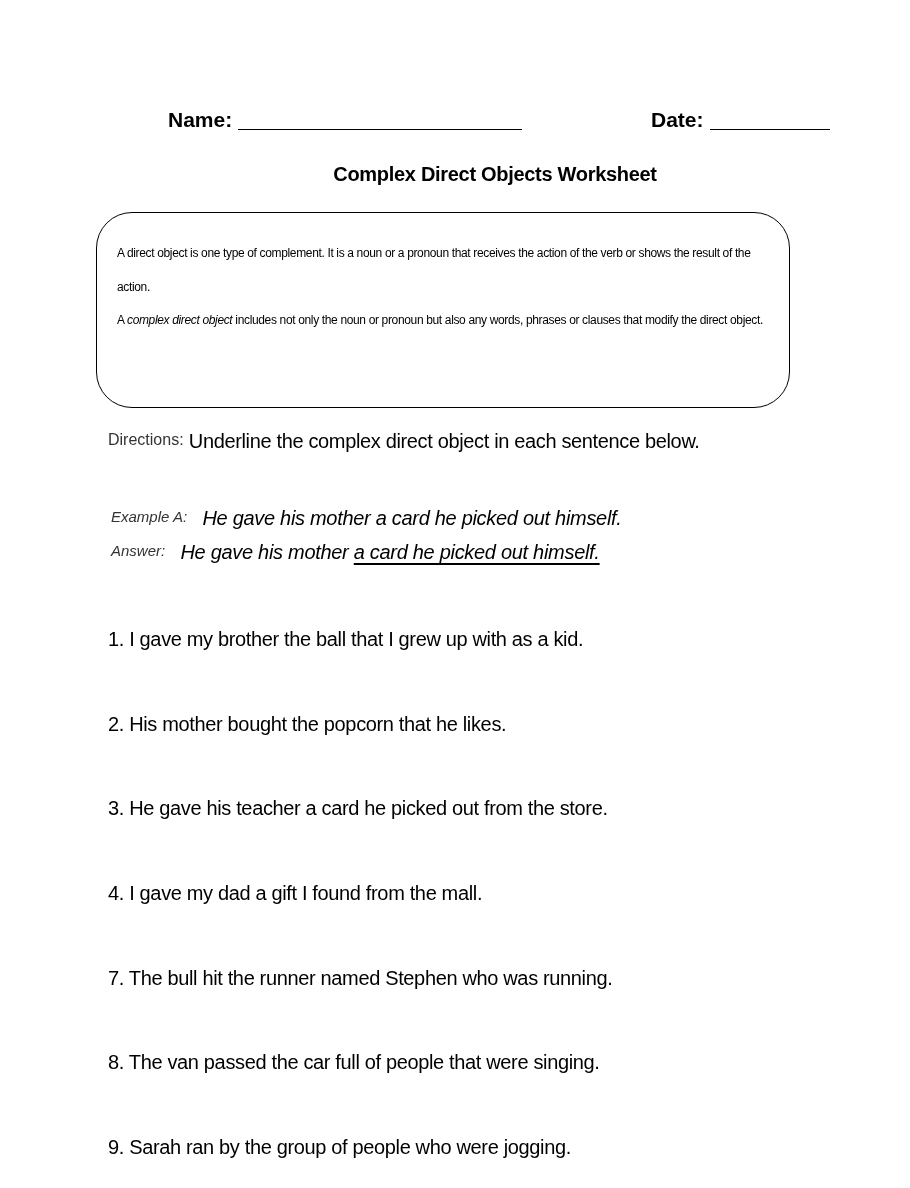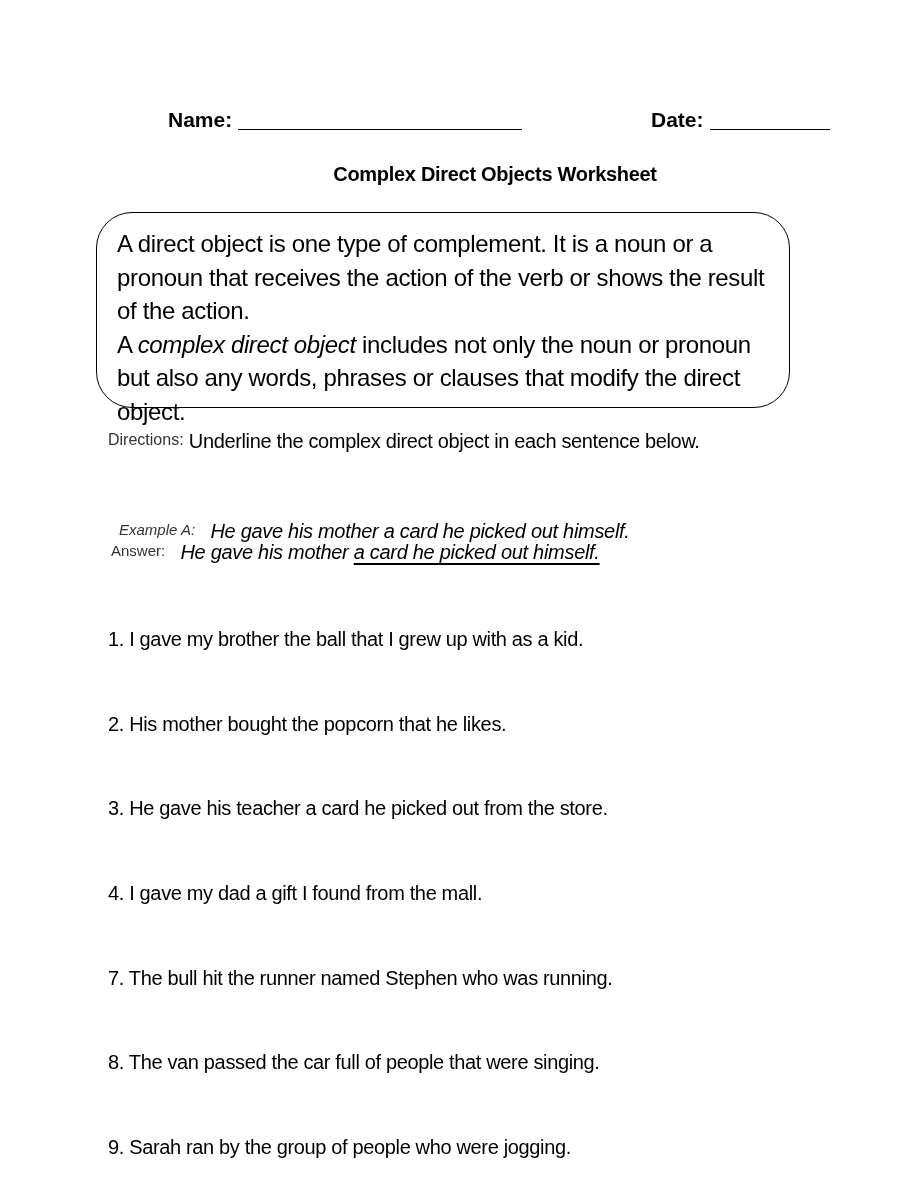--- a/index.html
+++ b/index.html
@@ -70,23 +70,23 @@
       top: 212px;
       width: 694px;
       height: 196px;
       border: 1.3px solid #000;
       border-radius: 36px;
       box-sizing: border-box;
     }
     .def-text {
       position: absolute;
       left: 117px;
-      top: 227px;
+      top: 237px;
       width: 660px;
-      font-size: 24px;
+      font-size: 12px;
       line-height: 33.6px;
       letter-spacing: -0.35px;
       font-family: "Liberation Sans", "DejaVu Sans", sans-serif;
     }
     .def-text p { margin: 0; }
     .def-text em { font-style: italic; }
 
     .directions {
       position: absolute;
       left: 108px;
@@ -105,25 +105,26 @@
       text-align: center;
     }
 
     .example-row, .answer-row {
       position: absolute;
       left: 111px;
       font-size: 20px;
       letter-spacing: -0.3px;
       white-space: nowrap;
     }
-    .example-row { top: 520px; margin-left: 8px; }
+    .example-row { top: 507px; }
     .answer-row { top: 541px; }
     .example-row .label-tag, .answer-row .label-tag {
       font-size: 15px;
       top: -3px;
+      font-style: italic;
     }
     .example-row .label-tag { font-style: italic; }
     .sentence-italic {
       font-style: italic;
     }
     .ex-sentence { margin-left: 10px; }
     .ans-sentence { margin-left: 10px; }
     .underlined {
       text-decoration: underline;
       text-decoration-thickness: 2px;

